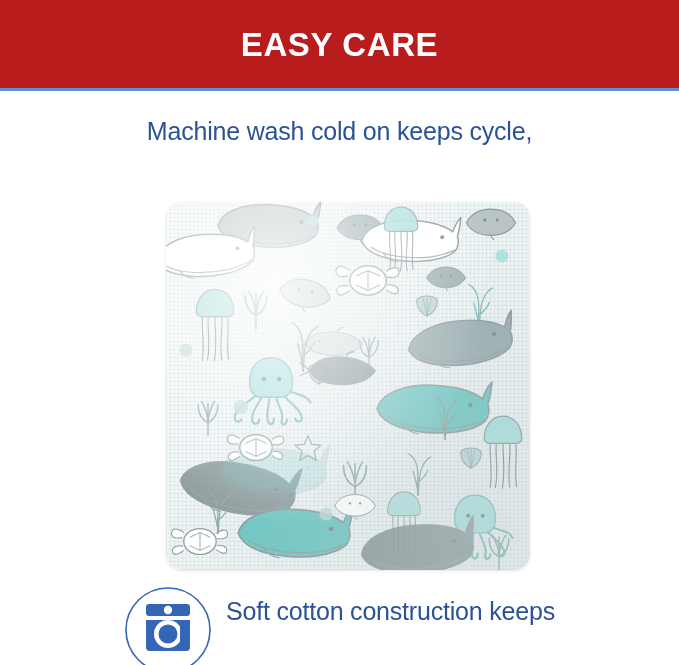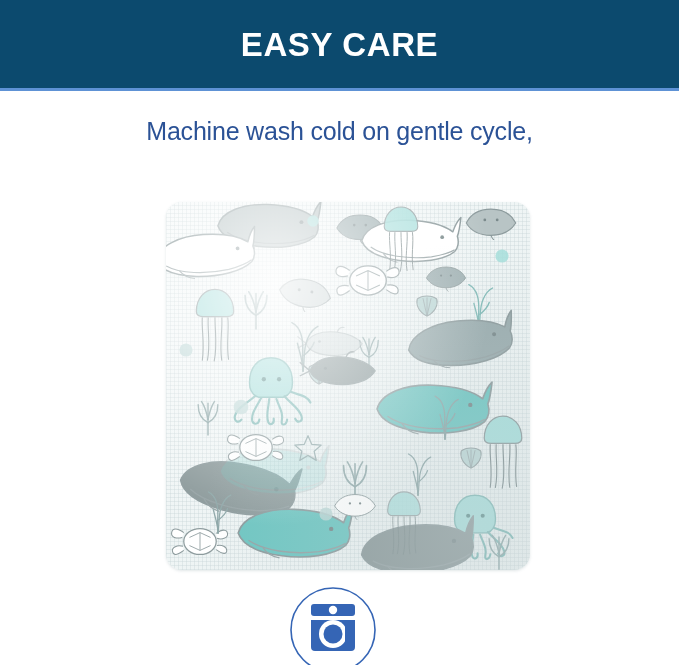--- a/index.html
+++ b/index.html
@@ -15,21 +15,21 @@
     position: relative;
   }
 
   
   .header-banner {
     position: absolute;
     left: 0;
     top: 0;
     width: 679px;
     height: 88px;
-    background: #0c4a6e;
+    background: #b91c1c;
     display: flex;
     align-items: center;
     justify-content: center;
     box-sizing: border-box;
   }
   .header-title {
     color: #ffffff;
     font-size: 33px;
     font-weight: bold;
     letter-spacing: 0.6px;
@@ -138,21 +138,21 @@
 </style>
 </head>
 <body>
 
 <div class="header-banner">
   <div class="header-title">EASY CARE</div>
 </div>
 <div class="header-underline"></div>
 
 <div class="subtitle">
-  <span class="subtitle-line">Machine wash cold on gentle cycle,</span>
+  <span class="subtitle-line">Machine wash cold on keeps cycle,</span>
 </div>
 
 <div class="swatch-wrap">
   <div class="swatch">
     <div class="swatch-texture"></div>
 
     <div class="motif-layer">
       <svg width="364" height="368" viewBox="0 0 364 368" xmlns="http://www.w3.org/2000/svg">
         <defs>
 
@@ -384,14 +384,15 @@
       <rect x="22" y="18" width="44" height="12" rx="3" fill="#3565b5"></rect>
       <circle cx="44" cy="24" r="4.2" fill="#ffffff"></circle>
       <path d="M22 33 h44 v28 a4 4 0 0 1 -4 4 h-36 a4 4 0 0 1 -4 -4 z" fill="#3565b5"></path>
       <rect x="22" y="31" width="44" height="3" fill="#ffffff"></rect>
       <circle cx="44" cy="48" r="14" fill="#ffffff"></circle>
       <circle cx="44" cy="48" r="9.5" fill="#3565b5"></circle>
       <path d="M56 40 L64 48 L56 56 Z" fill="#3565b5"></path>
     </svg>
   </div>
   <div class="footer-text">
+    <span class="footer-line">Soft cotton construction keeps</span>
   </div>
 </div>
 
 </body></html>

